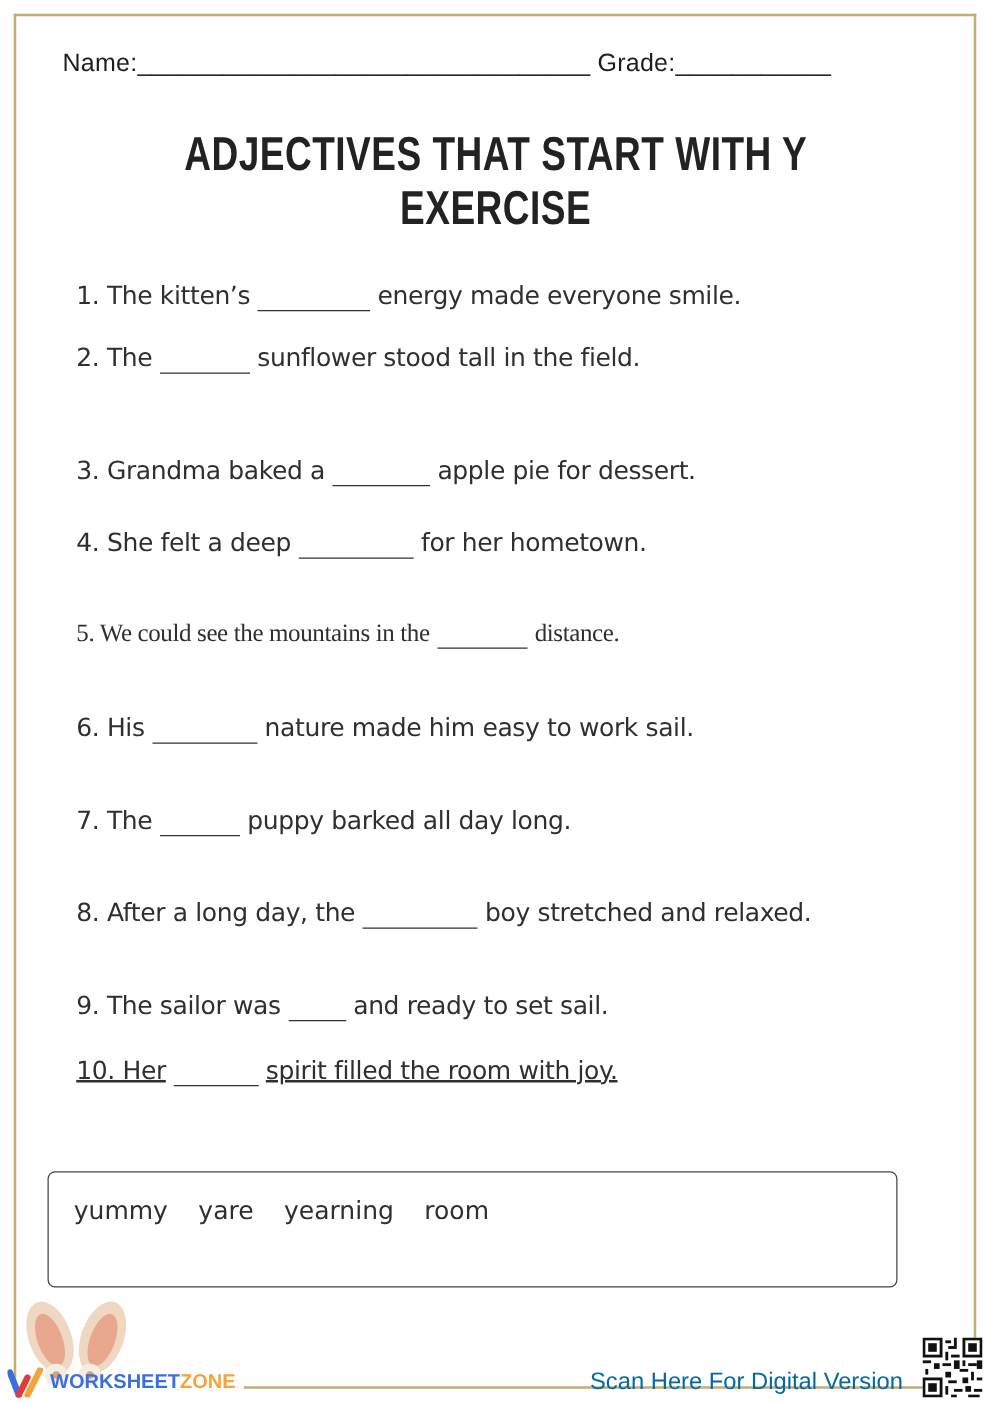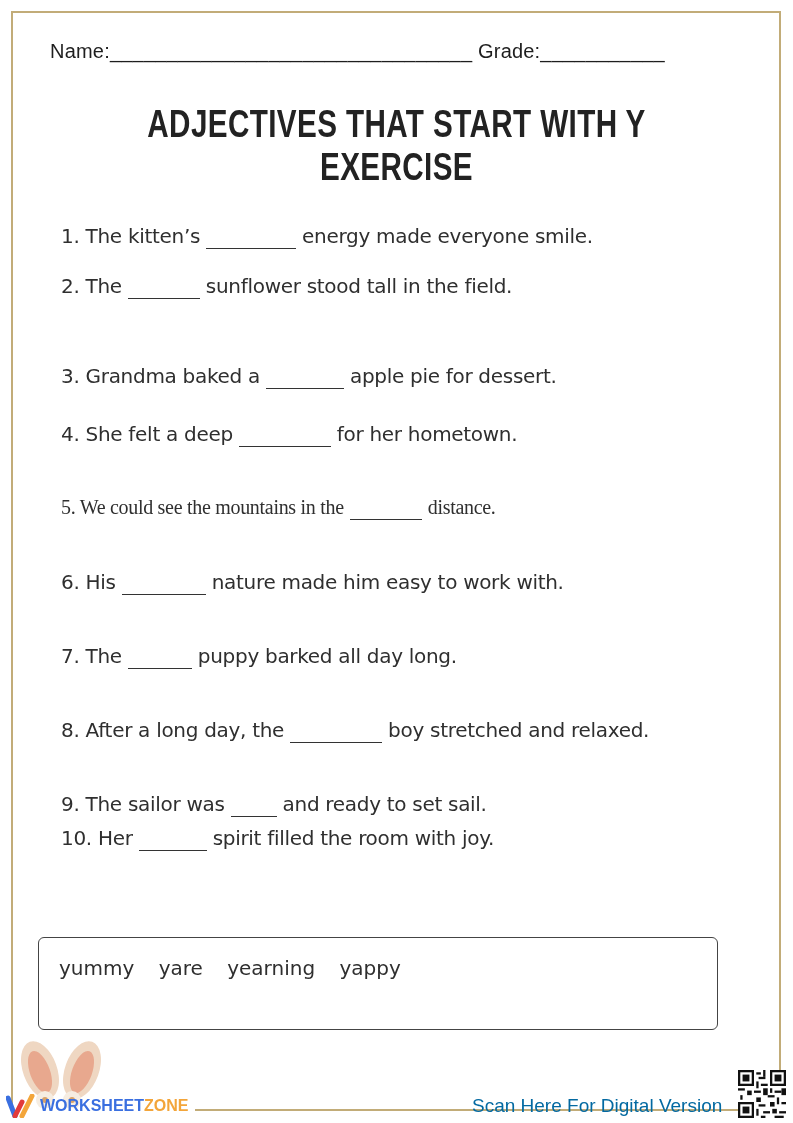--- a/index.html
+++ b/index.html
@@ -62,33 +62,33 @@
 </div>
 
 <div class="title">ADJECTIVES THAT START WITH Y EXERCISE</div>
 
 <div id="questions">
     <div class="q" style="top: 200px; margin-top: 24px;"><span>1. The kitten’s</span><span class="blank" style="width: 90px;"></span><span>energy made everyone smile.</span></div>
     <div class="q" style="top: 274px;"><span>2. The</span><span class="blank" style="width: 72px;"></span><span>sunflower stood tall in the field.</span></div>
     <div class="q" style="top: 364px;"><span>3. Grandma baked a</span><span class="blank" style="width: 78px;"></span><span>apple pie for dessert.</span></div>
     <div class="q" style="top: 422px;"><span>4. She felt a deep</span><span class="blank" style="width: 92px;"></span><span>for her hometown.</span></div>
     <div class="q" style="top: 496px; font-family: Liberation Serif, serif;"><span>5. We could see the mountains in the</span><span class="blank" style="width: 72px;"></span><span>distance.</span></div>
-    <div class="q" style="top: 570px;"><span>6. His</span><span class="blank" style="width: 84px;"></span><span>nature made him easy to work with.</span></div>
+    <div class="q" style="top: 570px;"><span>6. His</span><span class="blank" style="width: 84px;"></span><span>nature made him easy to work sail.</span></div>
     <div class="q" style="top: 644px;"><span>7. The</span><span class="blank" style="width: 64px;"></span><span>puppy barked all day long.</span></div>
     <div class="q" style="top: 718px;"><span>8. After a long day, the</span><span class="blank" style="width: 92px;"></span><span>boy stretched and relaxed.</span></div>
     <div class="q" style="top: 792px;"><span>9. The sailor was</span><span class="blank" style="width: 46px;"></span><span>and ready to set sail.</span></div>
-    <div class="q" style="top: 826px;"><span>10. Her</span><span class="blank" style="width: 68px;"></span><span>spirit filled the room with joy.</span></div>
+    <div class="q" style="top: 844px; text-decoration: underline;"><span>10. Her</span><span class="blank" style="width: 68px;"></span><span>spirit filled the room with joy.</span></div>
   </div>
 
 <div class="bank">
   <div>
     <span class="w">yummy</span>
     <span class="w">yare</span>
     <span class="w">yearning</span>
-    <span class="w">yappy</span>
+    <span class="w">room</span>
   </div>
 </div>
 
 <svg class="bunny" viewBox="0 0 100 68">
   <ellipse cx="30" cy="30" rx="17" ry="30" fill="#efd7c2" transform="rotate(-20 30 30)"></ellipse>
   <ellipse cx="30" cy="32" rx="10" ry="22" fill="#e8a88e" transform="rotate(-20 30 32)"></ellipse>
   <ellipse cx="72" cy="30" rx="17" ry="30" fill="#efd7c2" transform="rotate(20 72 30)"></ellipse>
   <ellipse cx="72" cy="32" rx="10" ry="22" fill="#e8a88e" transform="rotate(20 72 32)"></ellipse>
   <circle cx="35" cy="60" r="9" fill="#f6ede2"></circle>
   <circle cx="62" cy="60" r="9" fill="#f6ede2"></circle>

